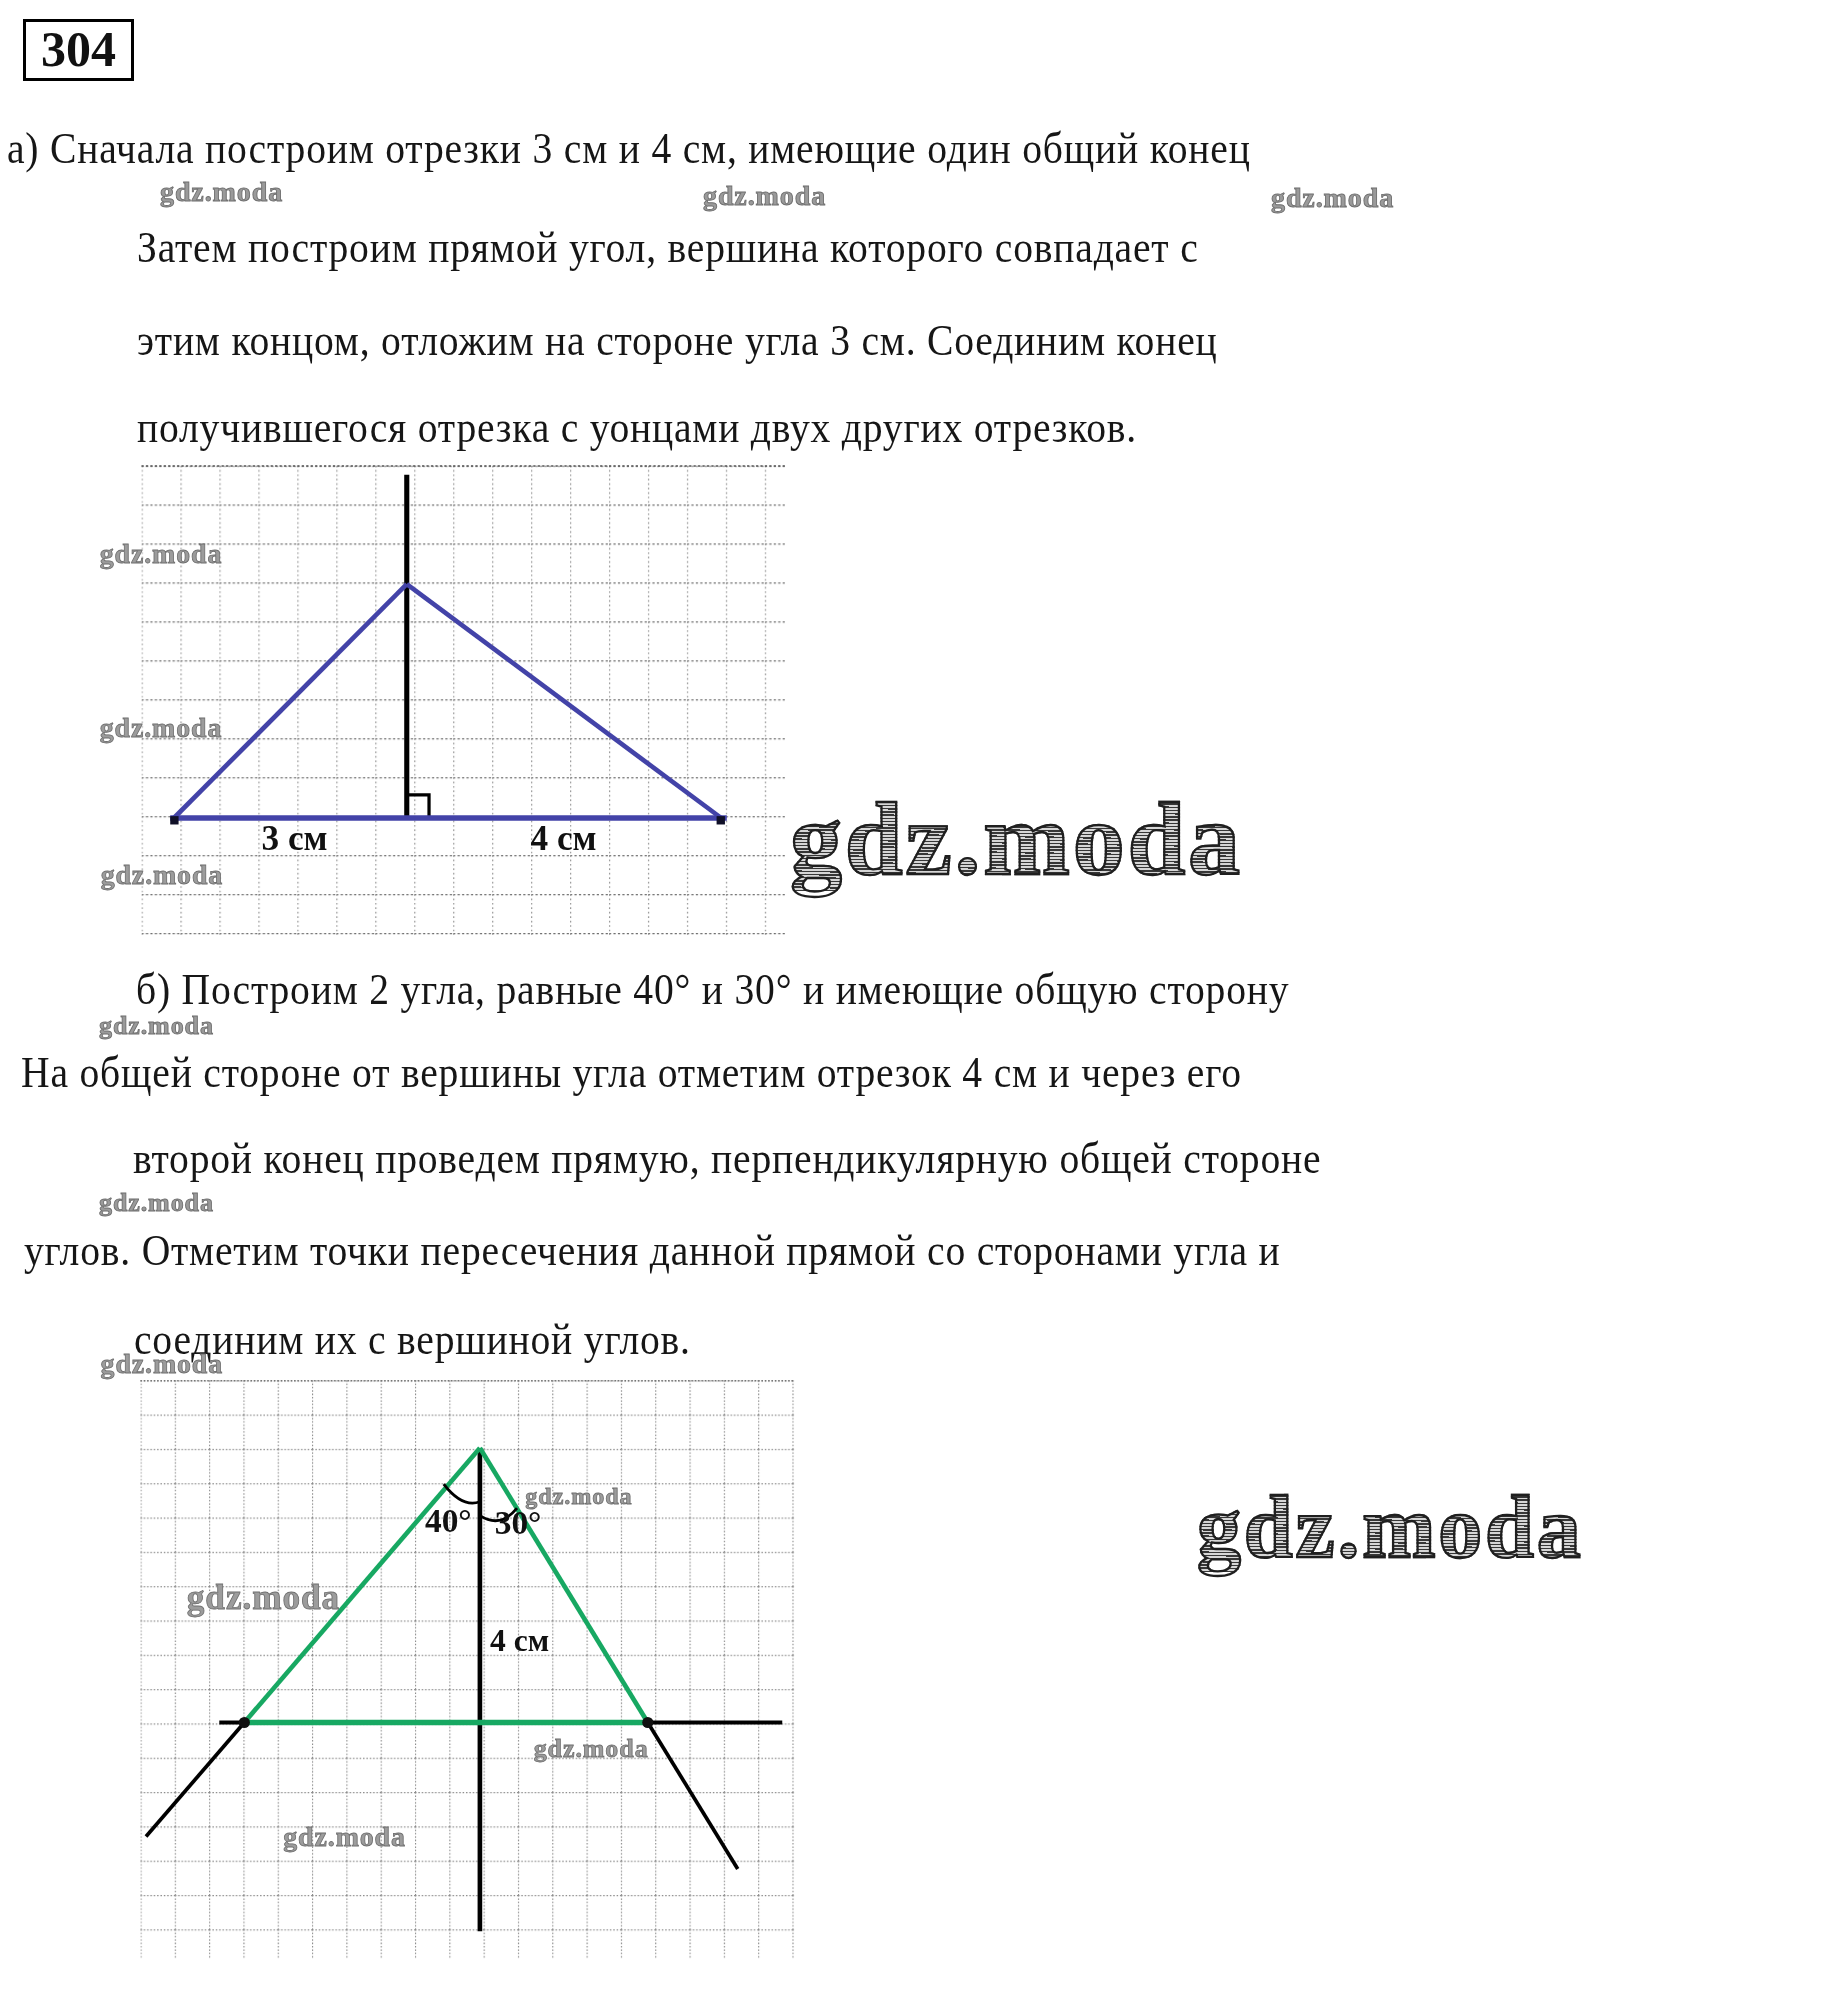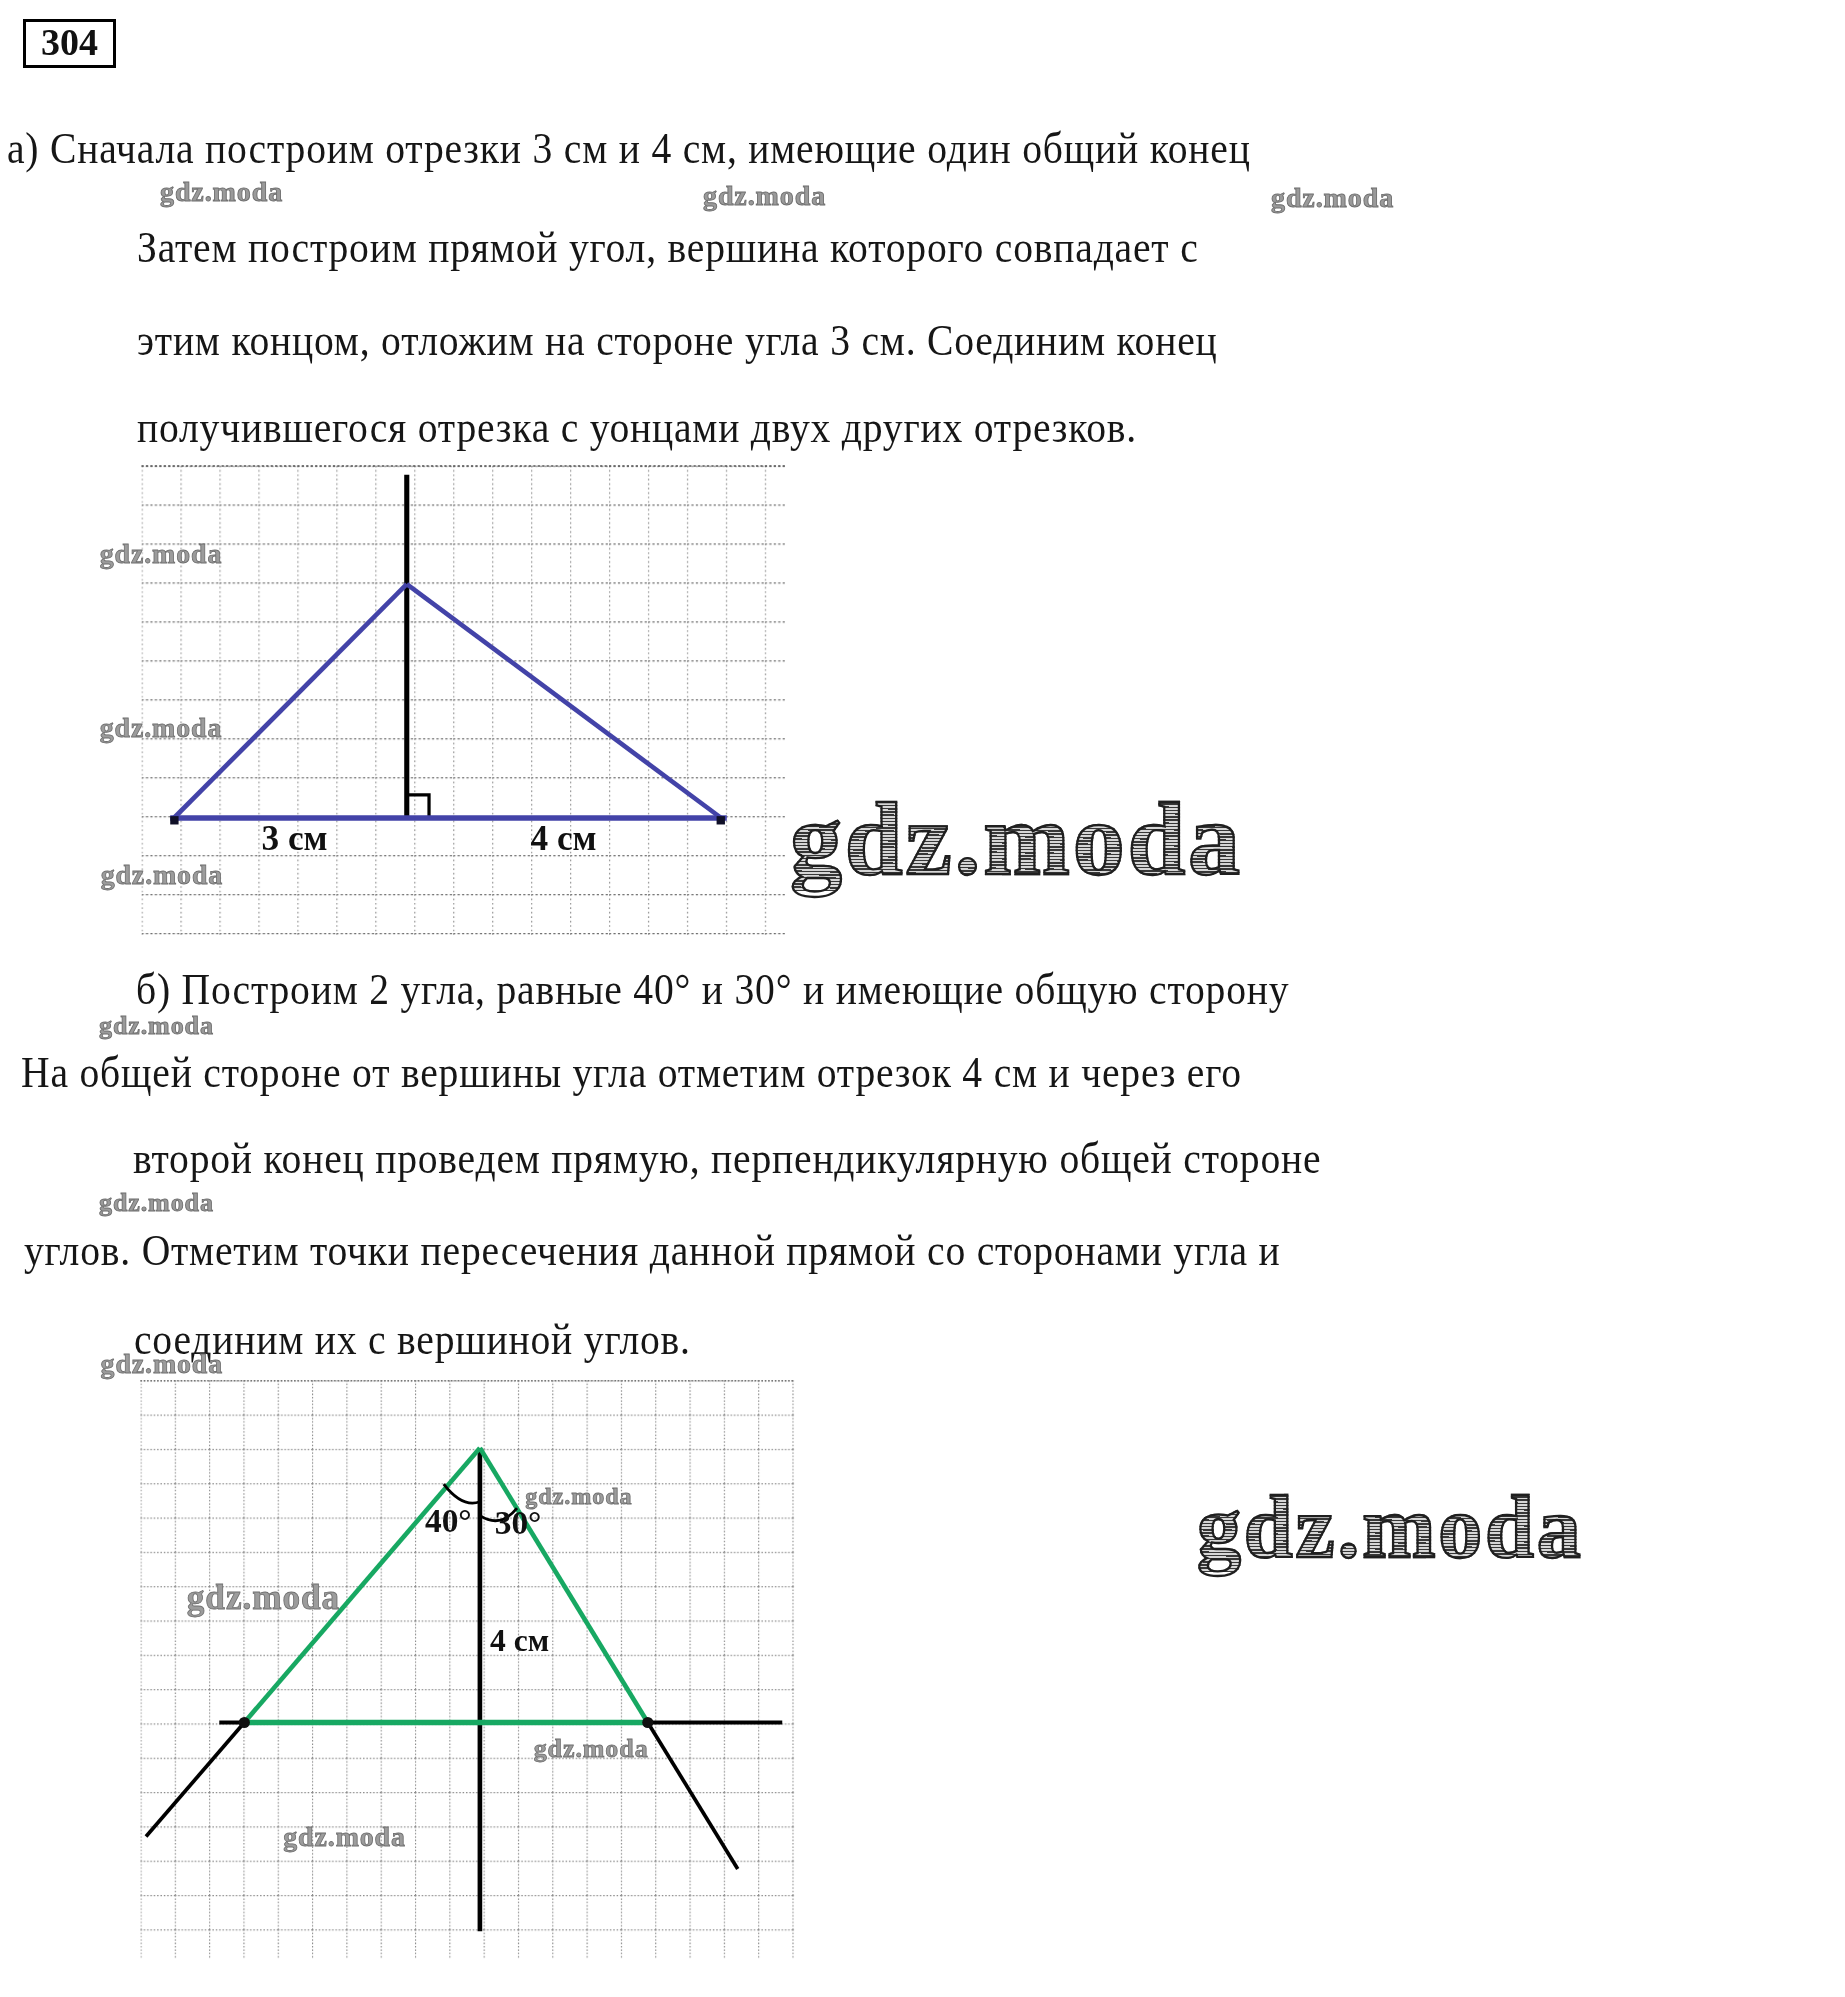--- a/index.html
+++ b/index.html
@@ -4,21 +4,21 @@
 <style>
   html,body{margin:0;padding:0;}
   body{
     width:1846px;height:1997px;position:relative;background:#ffffff;
     font-family:"Liberation Serif","DejaVu Serif",serif;
     overflow:hidden;
   }
   .numbox{
     position:absolute;left:23px;top:18.6px;
     border:3.7px solid #000;padding:0 15px 1.9px 15px;
-    font-weight:bold;font-size:38px;color:#111;line-height:1.1;
+    font-weight:bold;font-size:50px;color:#111;line-height:1.1;
   }
   .tline{
     position:absolute;white-space:nowrap;
     font-size:45px;color:#161616;letter-spacing:0.9px;
     transform:scaleX(.88);transform-origin:0 0;
   }
   .wm-s{
     position:absolute;white-space:nowrap;font-weight:bold;
     color:#9a9a9a;-webkit-text-stroke:0.9px #6f6f6f;
     letter-spacing:0.9px;line-height:1;

